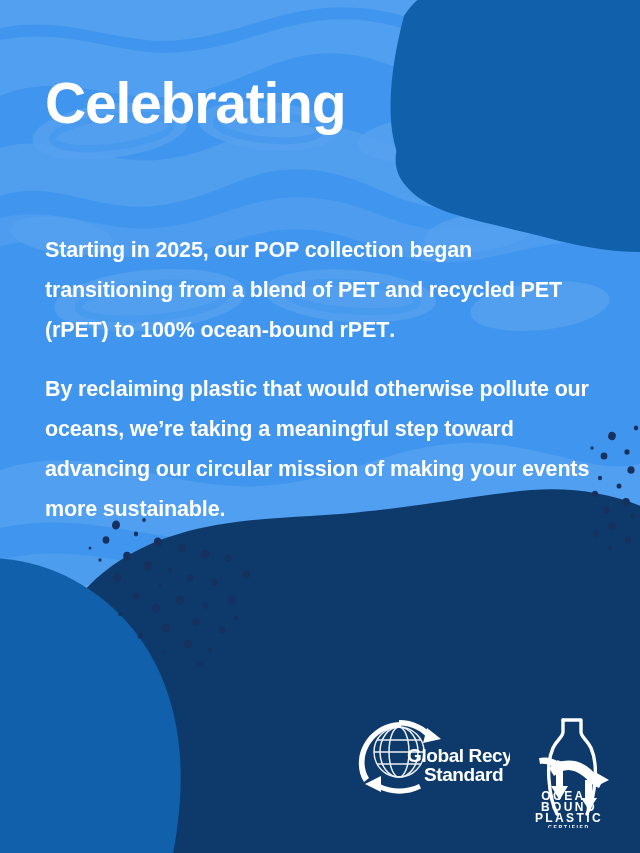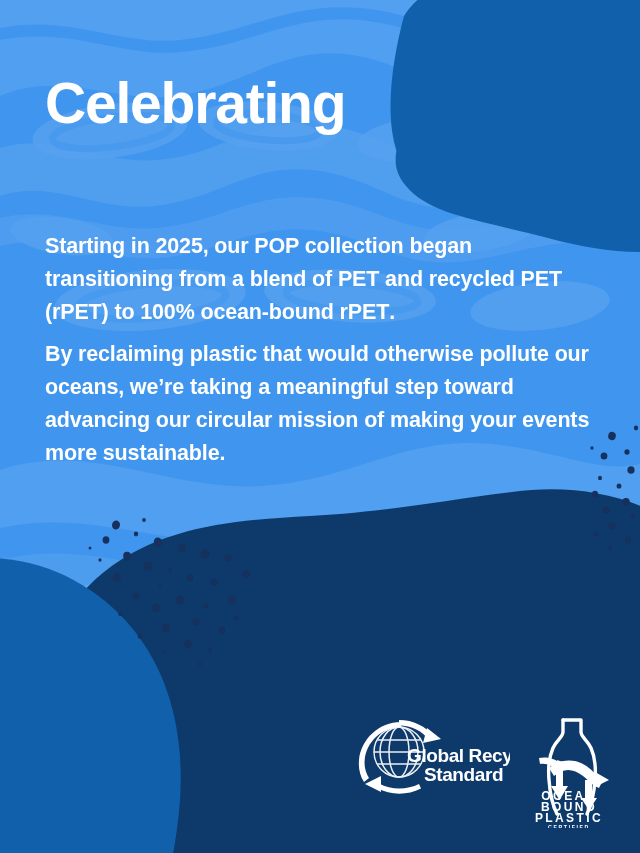--- a/index.html
+++ b/index.html
@@ -47,26 +47,26 @@
   }
   .headline .hl-line { display: block; }
 
   .body-block {
     position: absolute;
     left: 45px;
     top: 230px;
     width: 560px;
     color: #ffffff;
     font-size: 21.5px;
-    line-height: 33px;
+    line-height: 40px;
     font-weight: 600;
     letter-spacing: -0.15px;
   }
   .para { margin: 0; }
-  .para + .para { margin-top: 9px; }
+  .para + .para { margin-top: 19px; }
   .para b { font-weight: 800; }
 
   
   .logos {
     position: absolute;
     left: 355px;
     top: 690px;
     width: 265px;
     height: 125px;
   }

